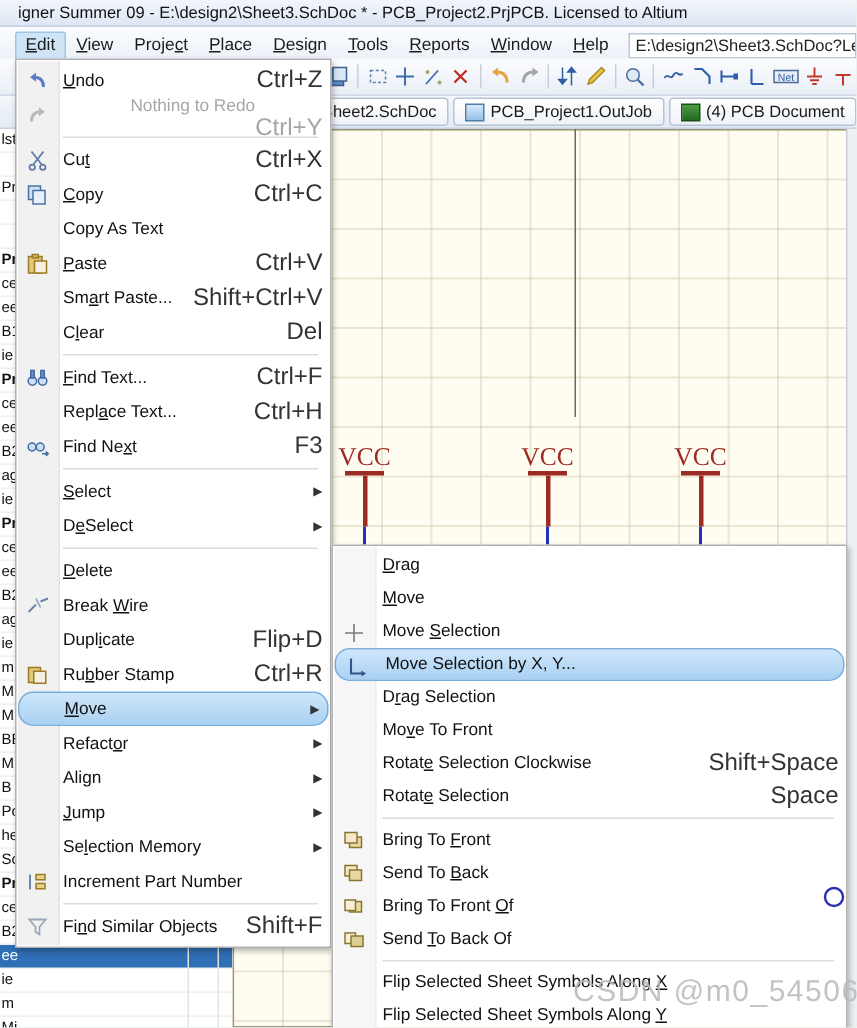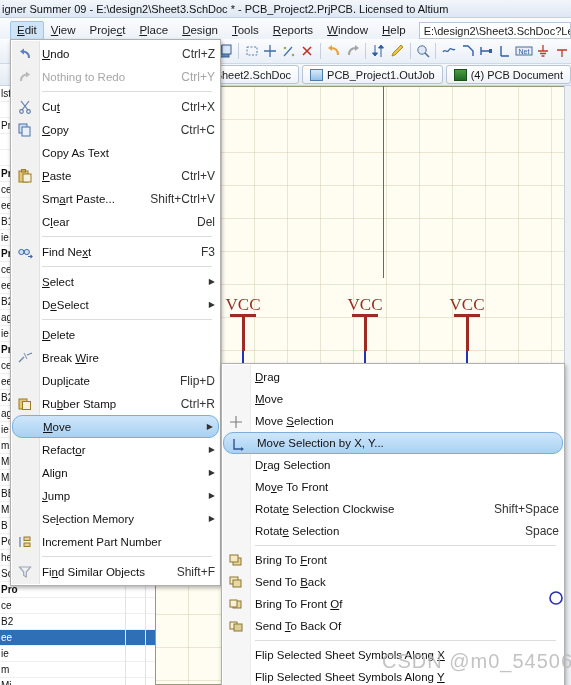--- a/index.html
+++ b/index.html
@@ -9,21 +9,21 @@
     font-size:11px;color:#000;background:#d9e3ef;
   }
   .app{position:absolute;inset:0;}
 
   
   .titlebar{
     position:absolute;left:0;top:0;width:571px;height:18px;
     background:linear-gradient(#f2f6fb,#dde7f3);
     border-bottom:1px solid #c3d2e2;
     font-size:11px;color:#111;white-space:nowrap;overflow:hidden;
-    padding-left:2px;line-height:18px;box-sizing:border-box;
+    padding-left:12px;line-height:18px;box-sizing:border-box;
   }
 
   
   .menubar{
     position:absolute;left:0;top:18px;width:571px;height:26px;
     background:linear-gradient(#fbfcfe,#eaf0f8);
     border-bottom:1px solid #cfd9e5;
     display:flex;align-items:center;box-sizing:border-box;
   }
   .menubar .mleft{width:10px;height:100%;}
@@ -110,23 +110,23 @@
   .dropdown .gutter{
     position:absolute;left:1px;top:1px;bottom:1px;width:27px;background:#f1f1f1;
     border-right:1px solid #e2e2e2;
   }
   .mi{
     position:relative;height:23px;display:flex;align-items:center;
     font-size:11.5px;color:#111;padding-left:31px;padding-right:5px;
     box-sizing:border-box;white-space:nowrap;z-index:1;
   }
   .mi .txt{flex:0 0 auto;}
-  .mi .acc{margin-left:auto;color:#333;font-size:12px;}
+  .mi .acc{margin-left:auto;color:#333;font-size:16px;}
   .mi .arrow{margin-left:auto;font-size:8px;color:#333;}
-  .mi.disabled{color:#a6a6a6;}
+  .mi.disabled{color:#a6a6a6;flex-direction:column;}
   .mi.disabled .acc{color:#a6a6a6;}
   .mi.hl{
     background:linear-gradient(#cfe6fa,#a9d1f2);
     border:1px solid #7aaedd;border-radius:10px;
     margin:0 1px;padding-left:30px;height:23px;
   }
   .mi .ico{position:absolute;left:5px;top:3px;width:18px;height:17px;display:flex;align-items:center;justify-content:center;}
   .sep{height:1px;background:#dcdcdc;margin:3px 8px 3px 31px;position:relative;z-index:1;}
   u.k{text-decoration:underline;}
 
@@ -445,20 +445,36 @@
           <span class="txt">Sm<u class="k">a</u>rt Paste...</span>
           <span class="acc">Shift+Ctrl+V</span>
         </div>
         <div class="mi">
           <span class="txt">C<u class="k">l</u>ear</span>
           <span class="acc">Del</span>
         </div>
         <div class="sep"></div>
         <div class="mi">
           <span class="ico">
+            <svg width="14" height="14" viewBox="0 0 14 14">
+              <circle cx="3.6" cy="9" r="2.8" fill="#cfe0f2" stroke="#3f6ba4"></circle>
+              <circle cx="10.4" cy="9" r="2.8" fill="#cfe0f2" stroke="#3f6ba4"></circle>
+              <rect x="2.5" y="2" width="2.3" height="5" fill="#6d93c4" stroke="#3f6ba4"></rect>
+              <rect x="9.2" y="2" width="2.3" height="5" fill="#6d93c4" stroke="#3f6ba4"></rect>
+            </svg>
+          </span>
+          <span class="txt"><u class="k">F</u>ind Text...</span>
+          <span class="acc">Ctrl+F</span>
+        </div>
+        <div class="mi">
+          <span class="txt">Repl<u class="k">a</u>ce Text...</span>
+          <span class="acc">Ctrl+H</span>
+        </div>
+        <div class="mi">
+          <span class="ico">
             <svg width="15" height="14" viewBox="0 0 15 14">
               <circle cx="3.4" cy="7" r="2.6" fill="#cfe0f2" stroke="#3f6ba4"></circle>
               <circle cx="8.8" cy="7" r="2.6" fill="#cfe0f2" stroke="#3f6ba4"></circle>
               <path d="M10 11.5h4M12.5 10l1.6 1.5-1.6 1.5" stroke="#3f6ba4" stroke-width="1.1" fill="none"></path>
             </svg>
           </span>
           <span class="txt">Find Ne<u class="k">x</u>t</span>
           <span class="acc">F3</span>
         </div>
         <div class="sep"></div>

